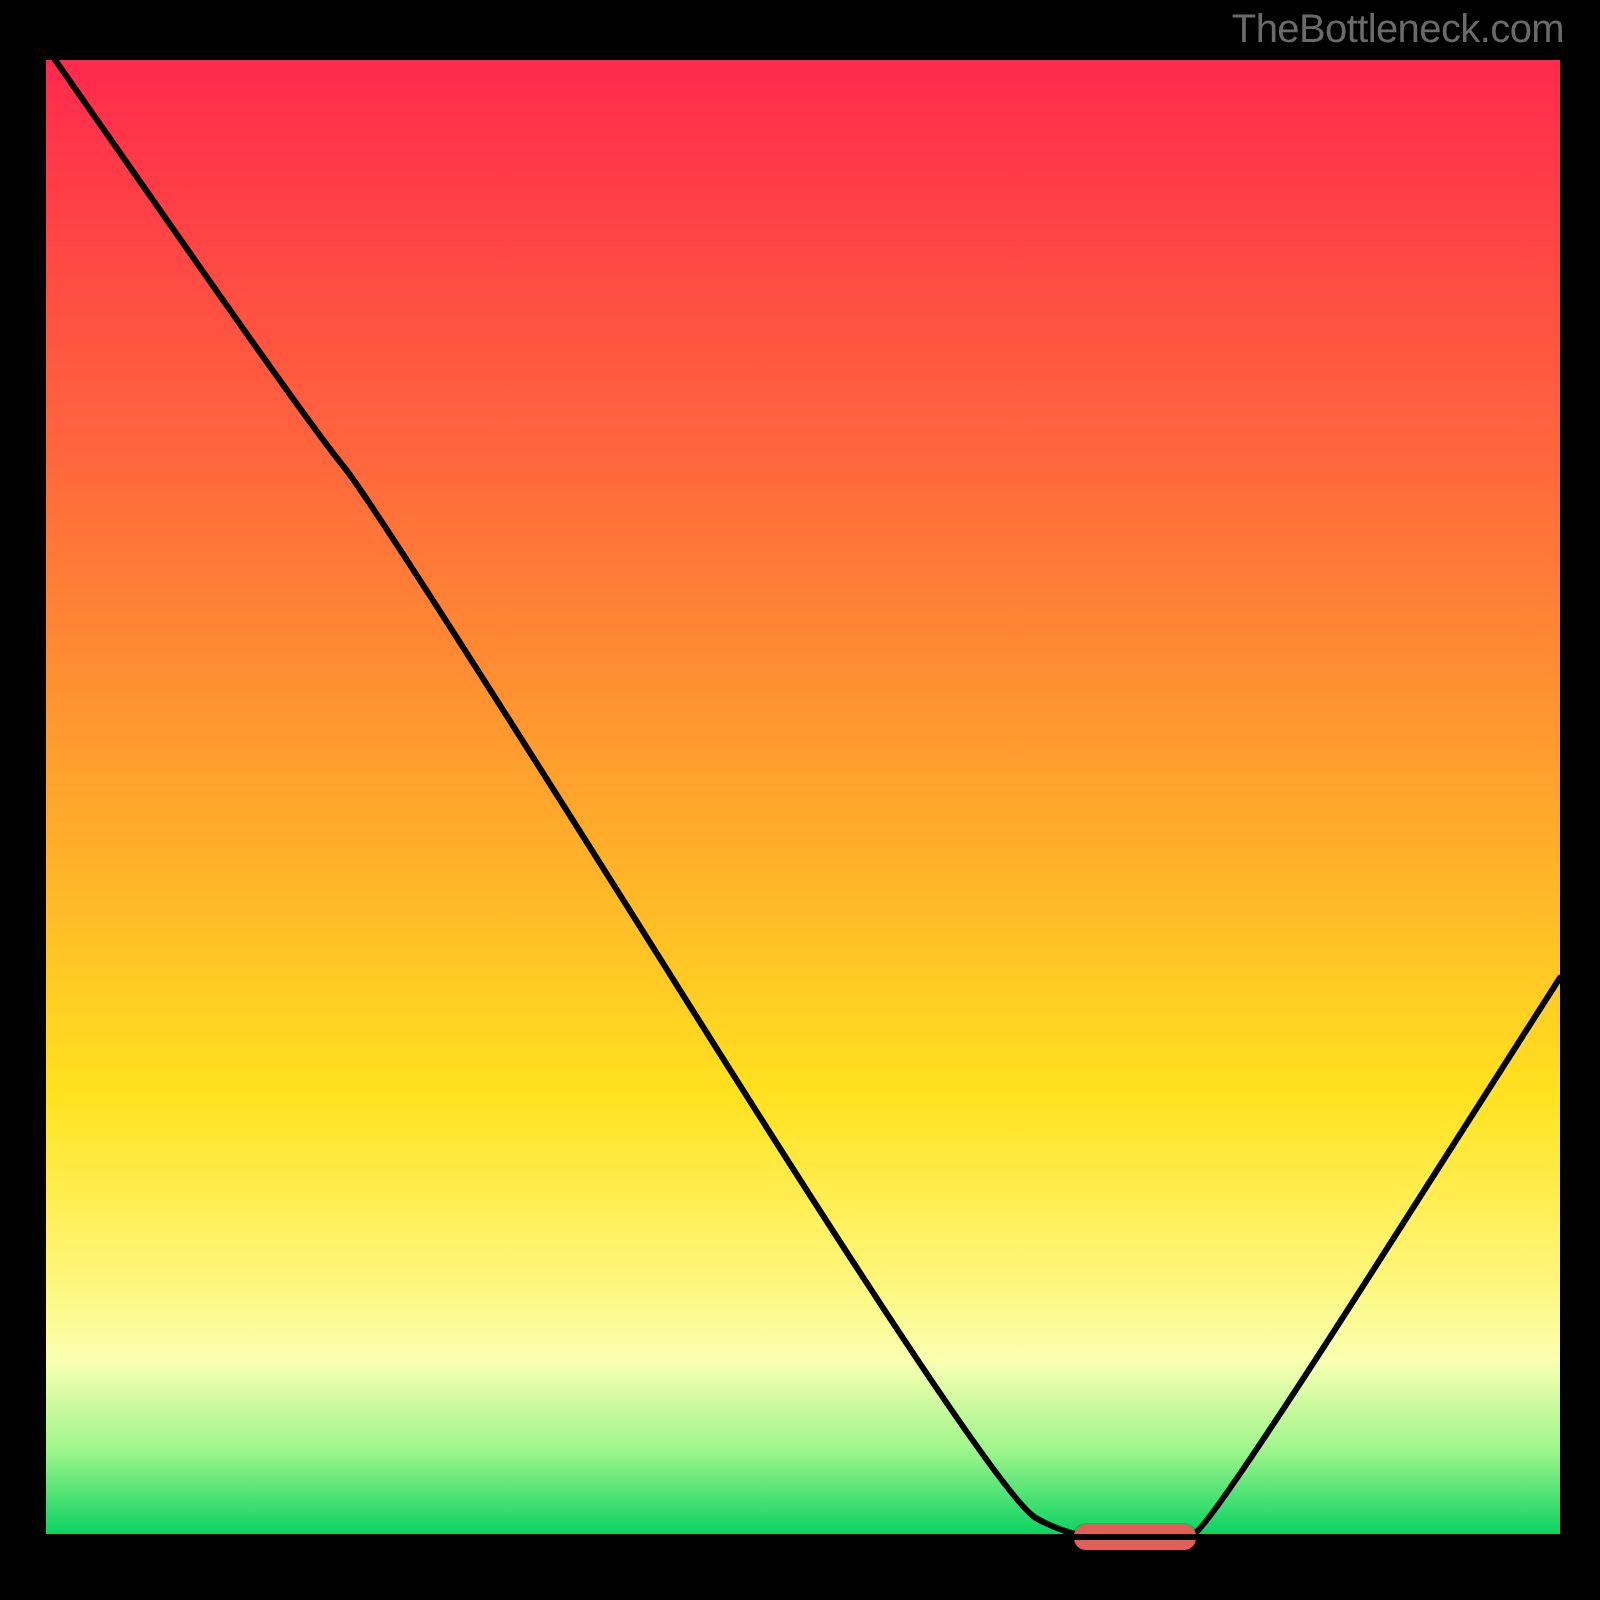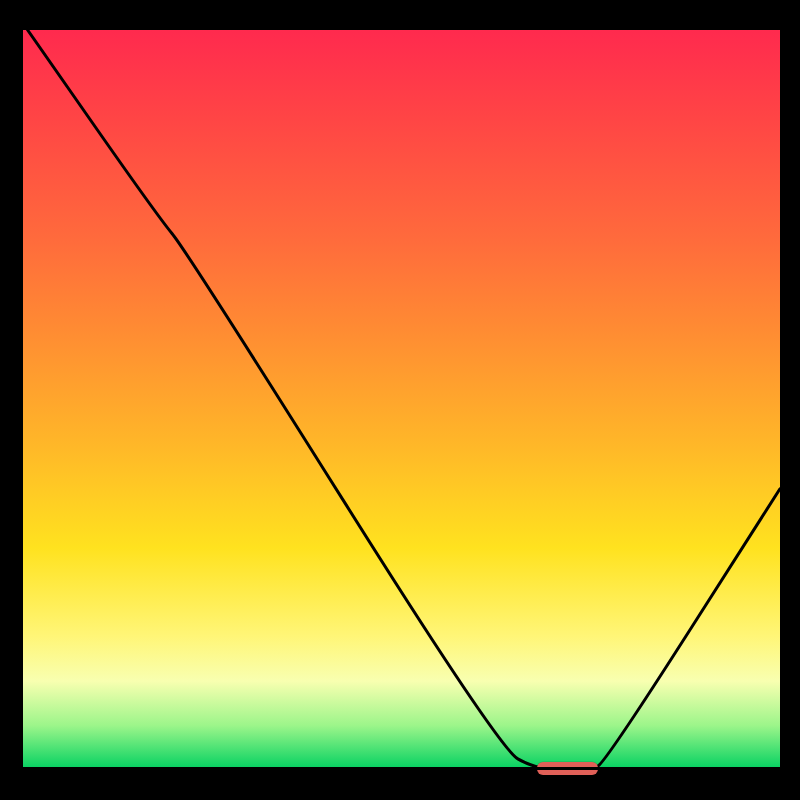--- a/index.html
+++ b/index.html
@@ -98,14 +98,15 @@
     <path id="curve-path" d="M 7.6000000000000005 0 Q 7.6000000000000005 0 72.19999999999999 92.5 Q 136.79999999999998 185 152 203.5 Q 167.2 222 323 469.9 Q 478.8 717.8 497.80000000000007 728.9 Q 516.8000000000001 740 543.4000000000001 740 Q 570 740 577.6 736.3 Q 585.2 732.6 672.6 595.7 T 760 458.8" fill="none" stroke="#000000" stroke-width="3" stroke-linejoin="round" stroke-linecap="round"></path>
   </svg>
 
   <div id="marker" class="optimal-marker" style="left: 536.8px; width: 60.8px; top: 762px; height: 13px; background: rgb(224, 96, 88);"></div>
 
   <div class="axes">
     <div class="axis-left"></div>
     <div class="axis-bottom"></div>
   </div>
 
+  <div class="watermark">TheBottleneck.com</div>
 
 </div>
 
 </body></html>

